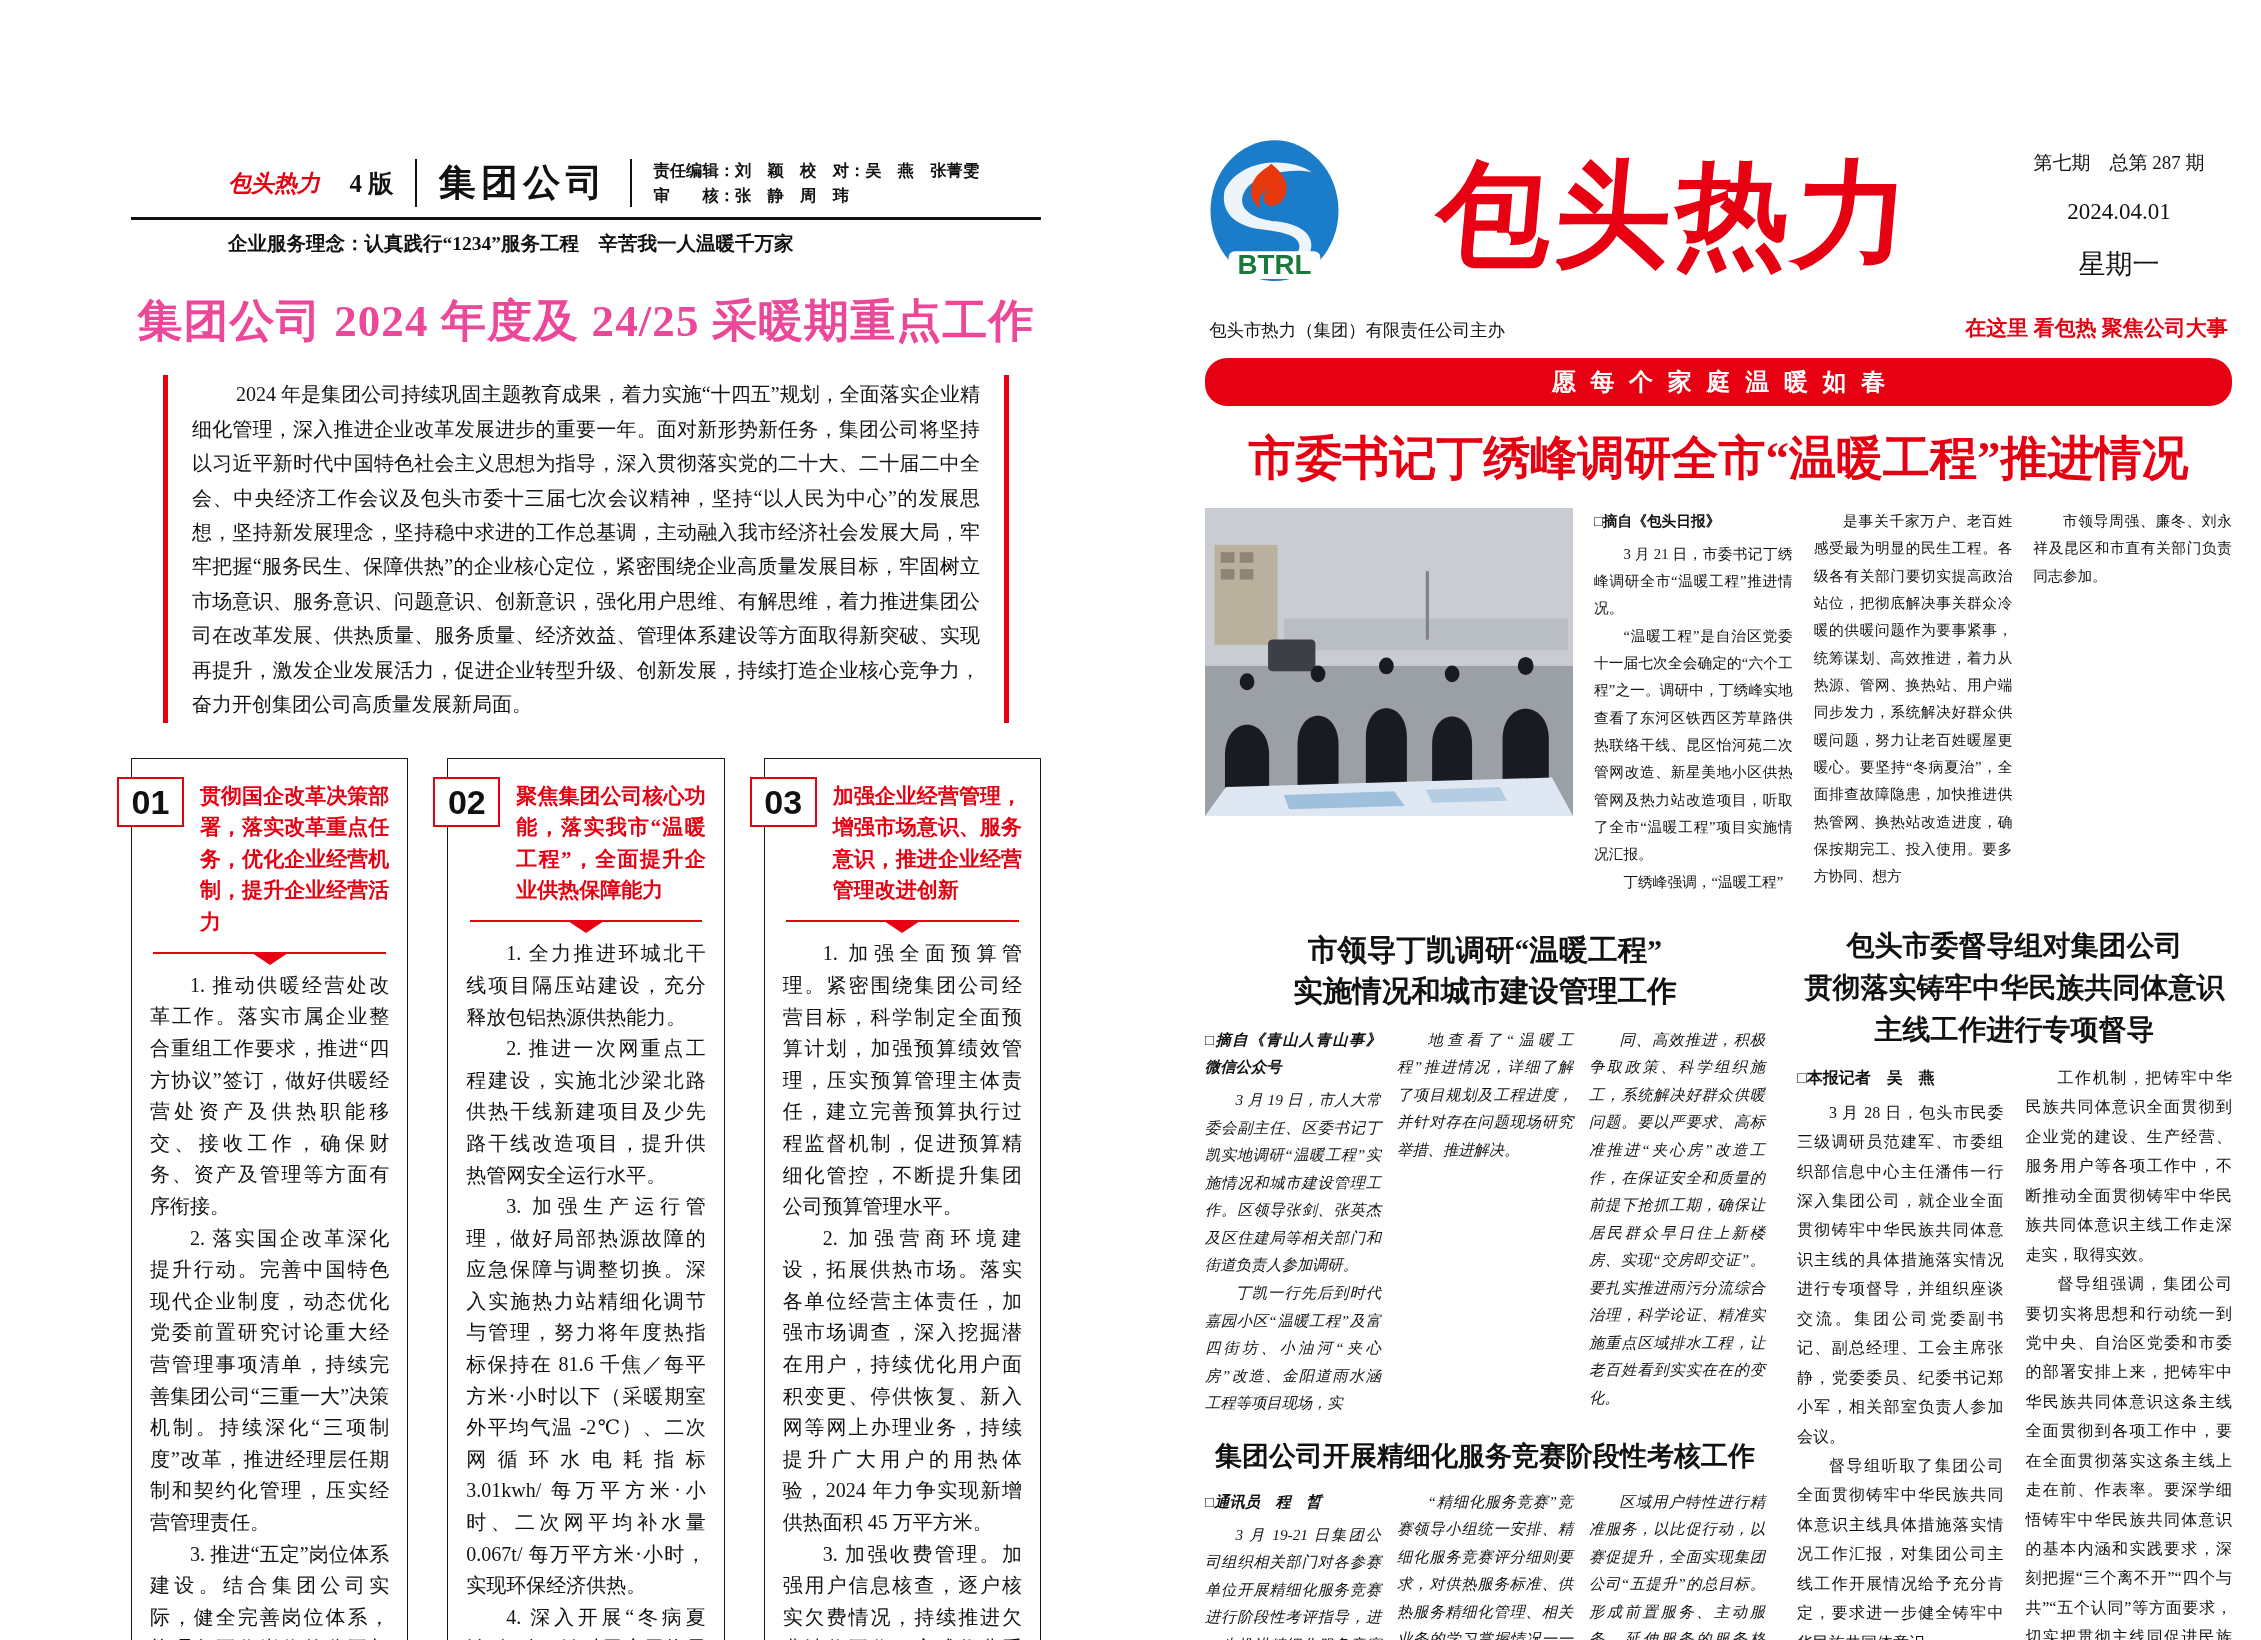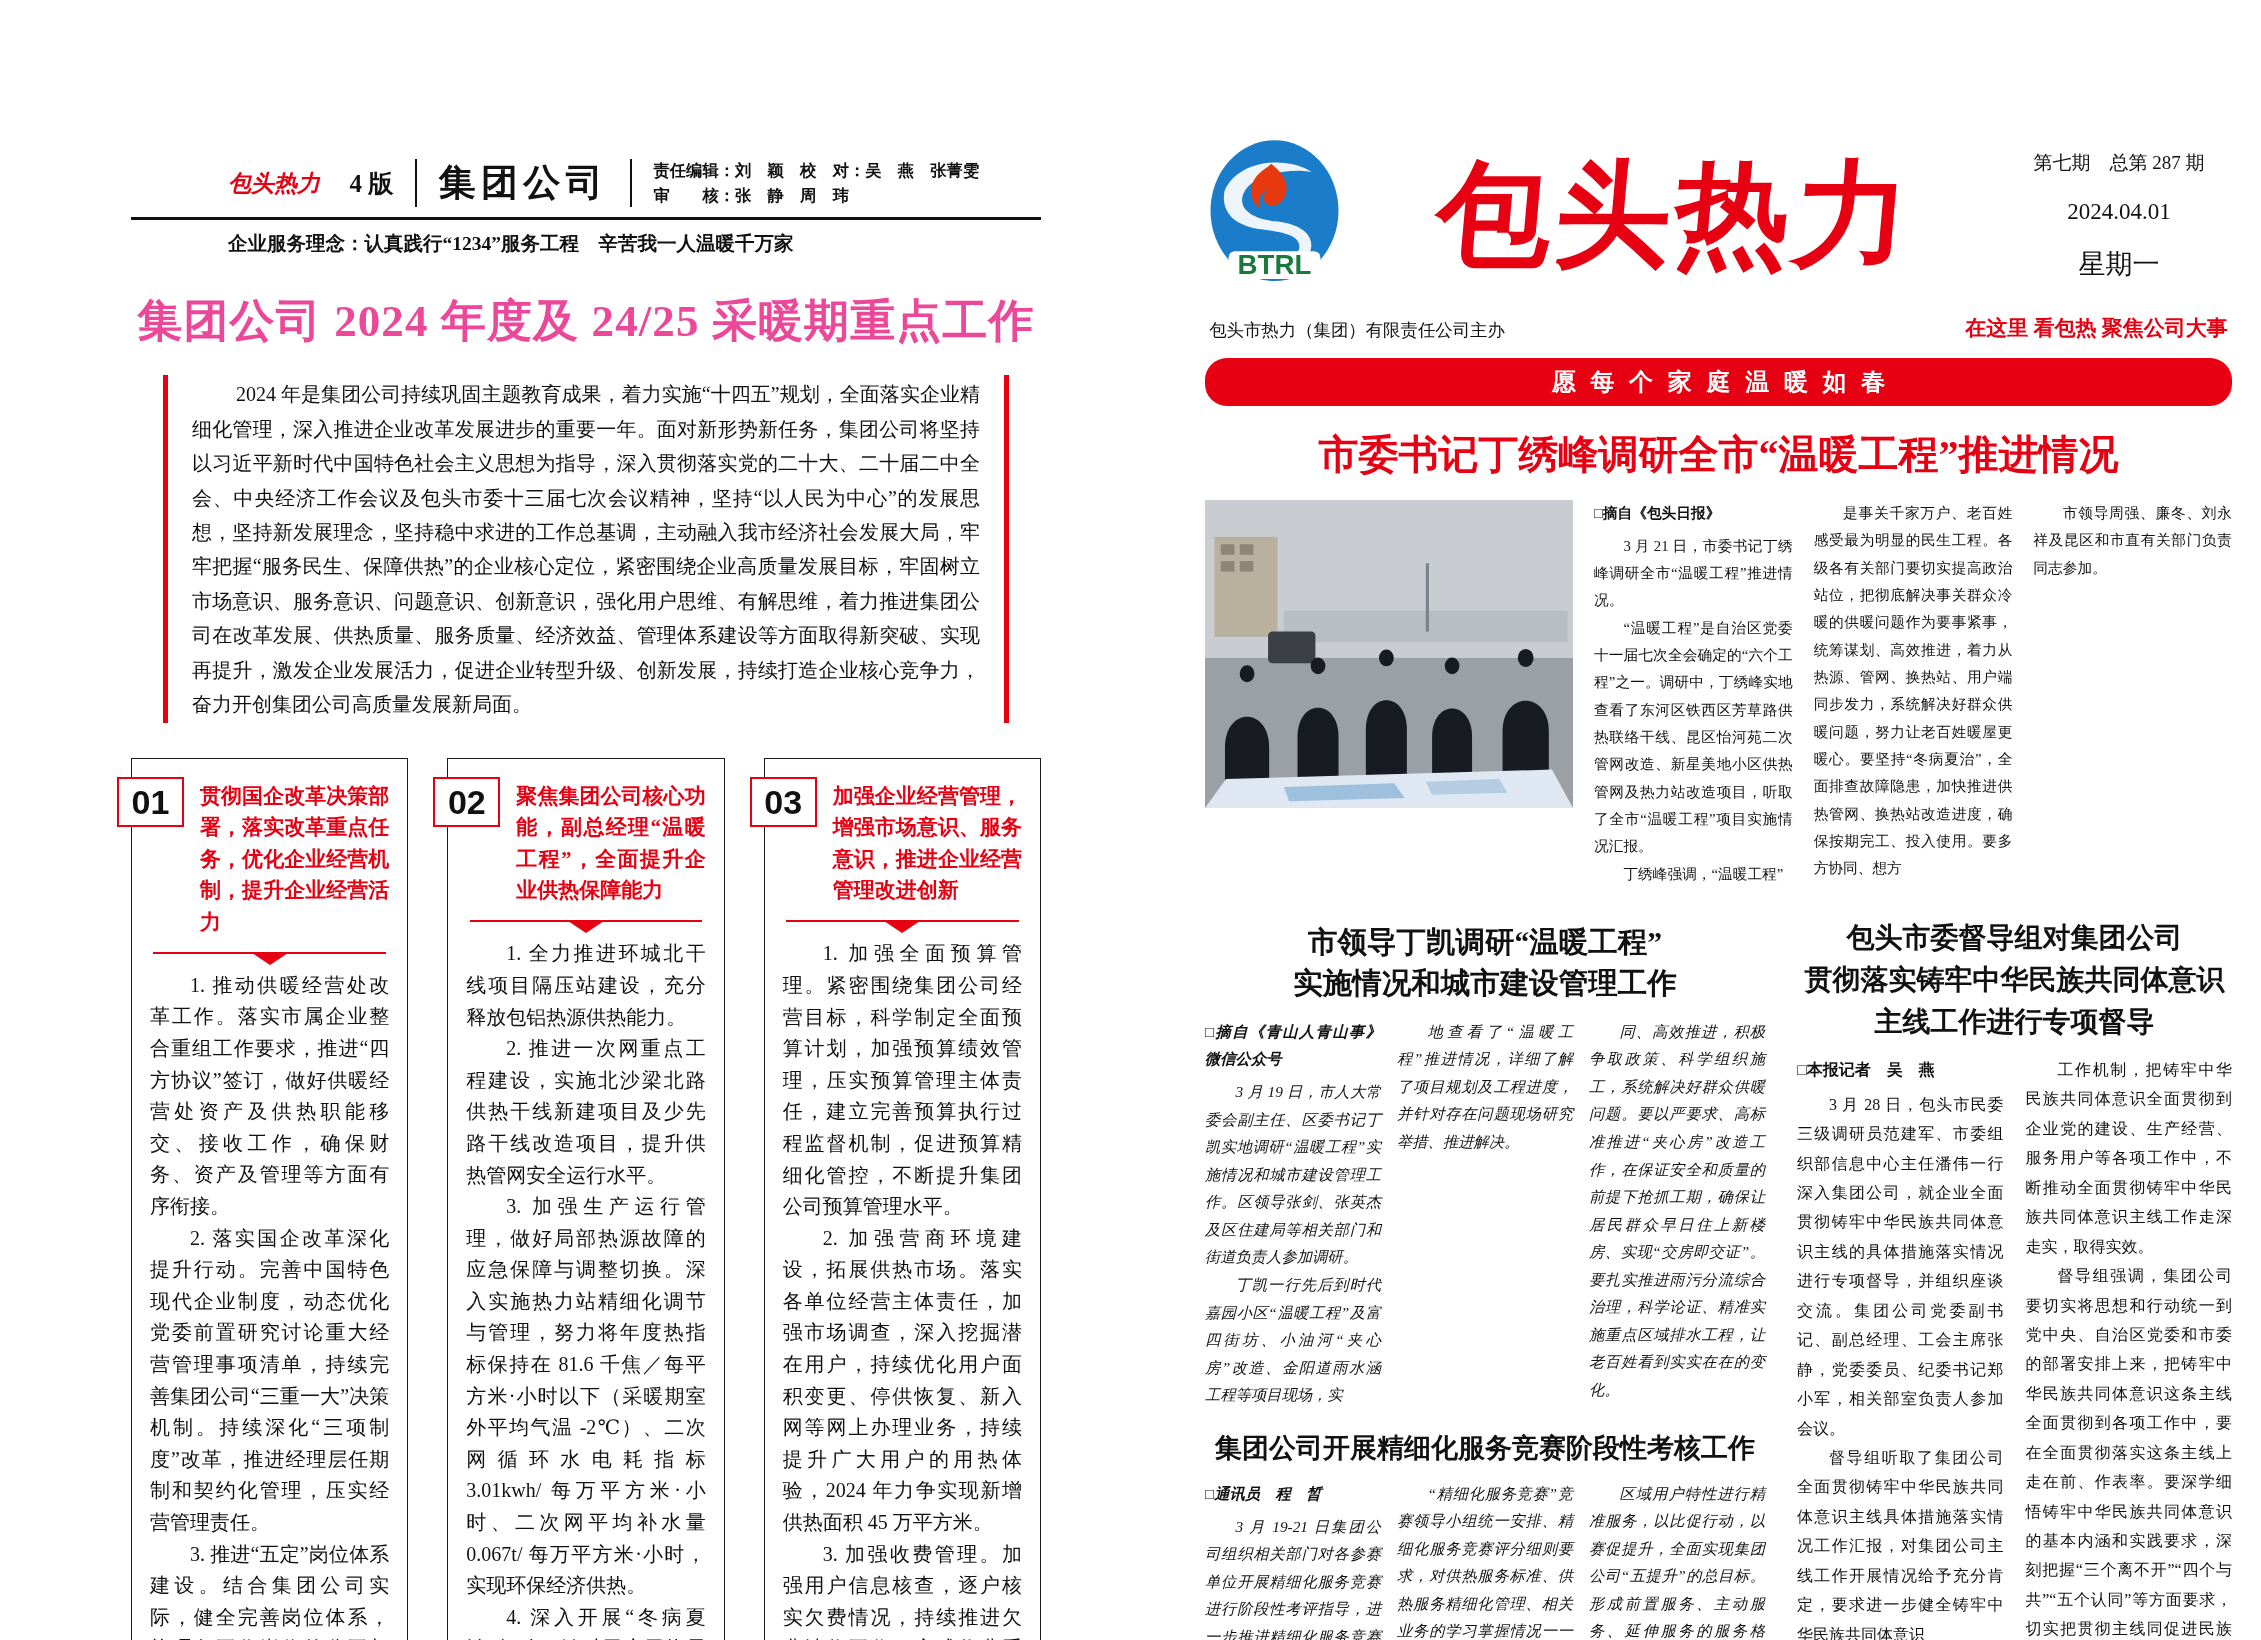--- a/index.html
+++ b/index.html
@@ -38,21 +38,21 @@
   .logo{width:139px;height:160px;flex:0 0 auto;}
   .mast-title{flex:1;text-align:center;color:#e60012;font-size:115px;font-weight:900;letter-spacing:4.2px;transform:skewX(-5deg);line-height:1.1;white-space:nowrap;}
   .mast-info{width:226px;text-align:center;flex:0 0 auto;}
   .mi-issue{font-size:19px;}
   .mi-date{font-size:23px;margin-top:23px;}
   .mi-week{font-size:27px;margin-top:21px;}
   .mast-sub{display:flex;justify-content:space-between;align-items:flex-end;margin-top:18px;padding:0 4.2px;}
   .organizer{font-size:17.4px;}
   .red-slogan{color:#e60012;font-size:21px;font-weight:900;}
   .banner{margin-top:16px;background:#e60012;color:#fff;text-align:center;font-size:24px;font-weight:700;letter-spacing:14.7px;padding:8px 0 8px 14.7px;border-radius:22px;}
-  .headline1{color:#e60012;text-align:center;font-size:40px;font-weight:900;margin:21px 0 18px;white-space:nowrap;}
+  .headline1{color:#e60012;text-align:center;font-size:47px;font-weight:900;margin:21px 0 18px;white-space:nowrap;}
   .a1-row{display:flex;gap:21px;align-items:flex-start;}
   .photo1{flex:0 0 368px;height:308px;}
   .a1col{flex:1;font-size:14.7px;line-height:1.86;text-align:justify;}
   .a1col p,.c p,.c2 p{text-indent:2em;}
   .byline{font-weight:700;text-indent:0 !important;margin-bottom:5.3px;}
   .sec2{display:flex;gap:32px;margin-top:24px;align-items:flex-start;}
   .sec2-left{width:560px;flex:0 0 auto;}
   .sec2-right{flex:1;}
   .h2x{text-align:center;font-weight:900;font-size:29.5px;line-height:1.4;margin:9.5px 0 13.7px;}
   .h3x{text-align:center;font-weight:900;font-size:27px;line-height:1.35;margin:21px 0 13.7px;white-space:nowrap;}
@@ -97,21 +97,21 @@
           </div>
         <p class="bp">1. 推动供暖经营处改革工作。落实市属企业整合重组工作要求，推进“四方协议”签订，做好供暖经营处资产及供热职能移交、接收工作，确保财务、资产及管理等方面有序衔接。</p>
         <p class="bp">2. 落实国企改革深化提升行动。完善中国特色现代企业制度，动态优化党委前置研究讨论重大经营管理事项清单，持续完善集团公司“三重一大”决策机制。持续深化“三项制度”改革，推进经理层任期制和契约化管理，压实经营管理责任。</p>
         <p class="bp">3. 推进“五定”岗位体系建设。结合集团公司实际，健全完善岗位体系，梳理各工作岗位的分工与协作关系，编制完善各岗位说明书。树立“以岗定薪、按绩取酬”的理念，完善集团公司薪酬体系。</p>
 
       </article>
 
       <article class="box">
         <div class="box-head">
           <div class="badge">02</div>
-          <h3 class="box-title">聚焦集团公司核心功能，副总经理“温暖工程”，全面提升企业供热保障能力</h3>
+          <h3 class="box-title">聚焦集团公司核心功能，落实我市“温暖工程”，全面提升企业供热保障能力</h3>
         </div>
         <div class="box-rule">
             <span class="tri"></span>
           </div>
         <p class="bp">1. 全力推进环城北干线项目隔压站建设，充分释放包铝热源供热能力。</p>
         <p class="bp">2. 推进一次网重点工程建设，实施北沙梁北路供热干线新建项目及少先路干线改造项目，提升供热管网安全运行水平。</p>
         <p class="bp">3. 加强生产运行管理，做好局部热源故障的应急保障与调整切换。深入实施热力站精细化调节与管理，努力将年度热指标保持在 81.6 千焦／每平方米·小时以下（采暖期室外平均气温 -2℃）、二次网循环水电耗指标 3.01kwh/ 每万平方米·小时、二次网平均补水量 0.067t/ 每万平方米·小时，实现环保经济供热。</p>
         <p class="bp">4. 深入开展“冬病夏治”行动，针对用户用热需求及用热问题，科学制定大修、二次网、技改等改造计划，持续推进无线测温仪的安装工作，严把各项目施工进度和施工质量，精准施策，确保辖区用户温暖过冬，有效提升用户供热质量。加强一次、二次管网巡查、监控，全力保障供热安全稳定运行。</p>
       </article>
 

